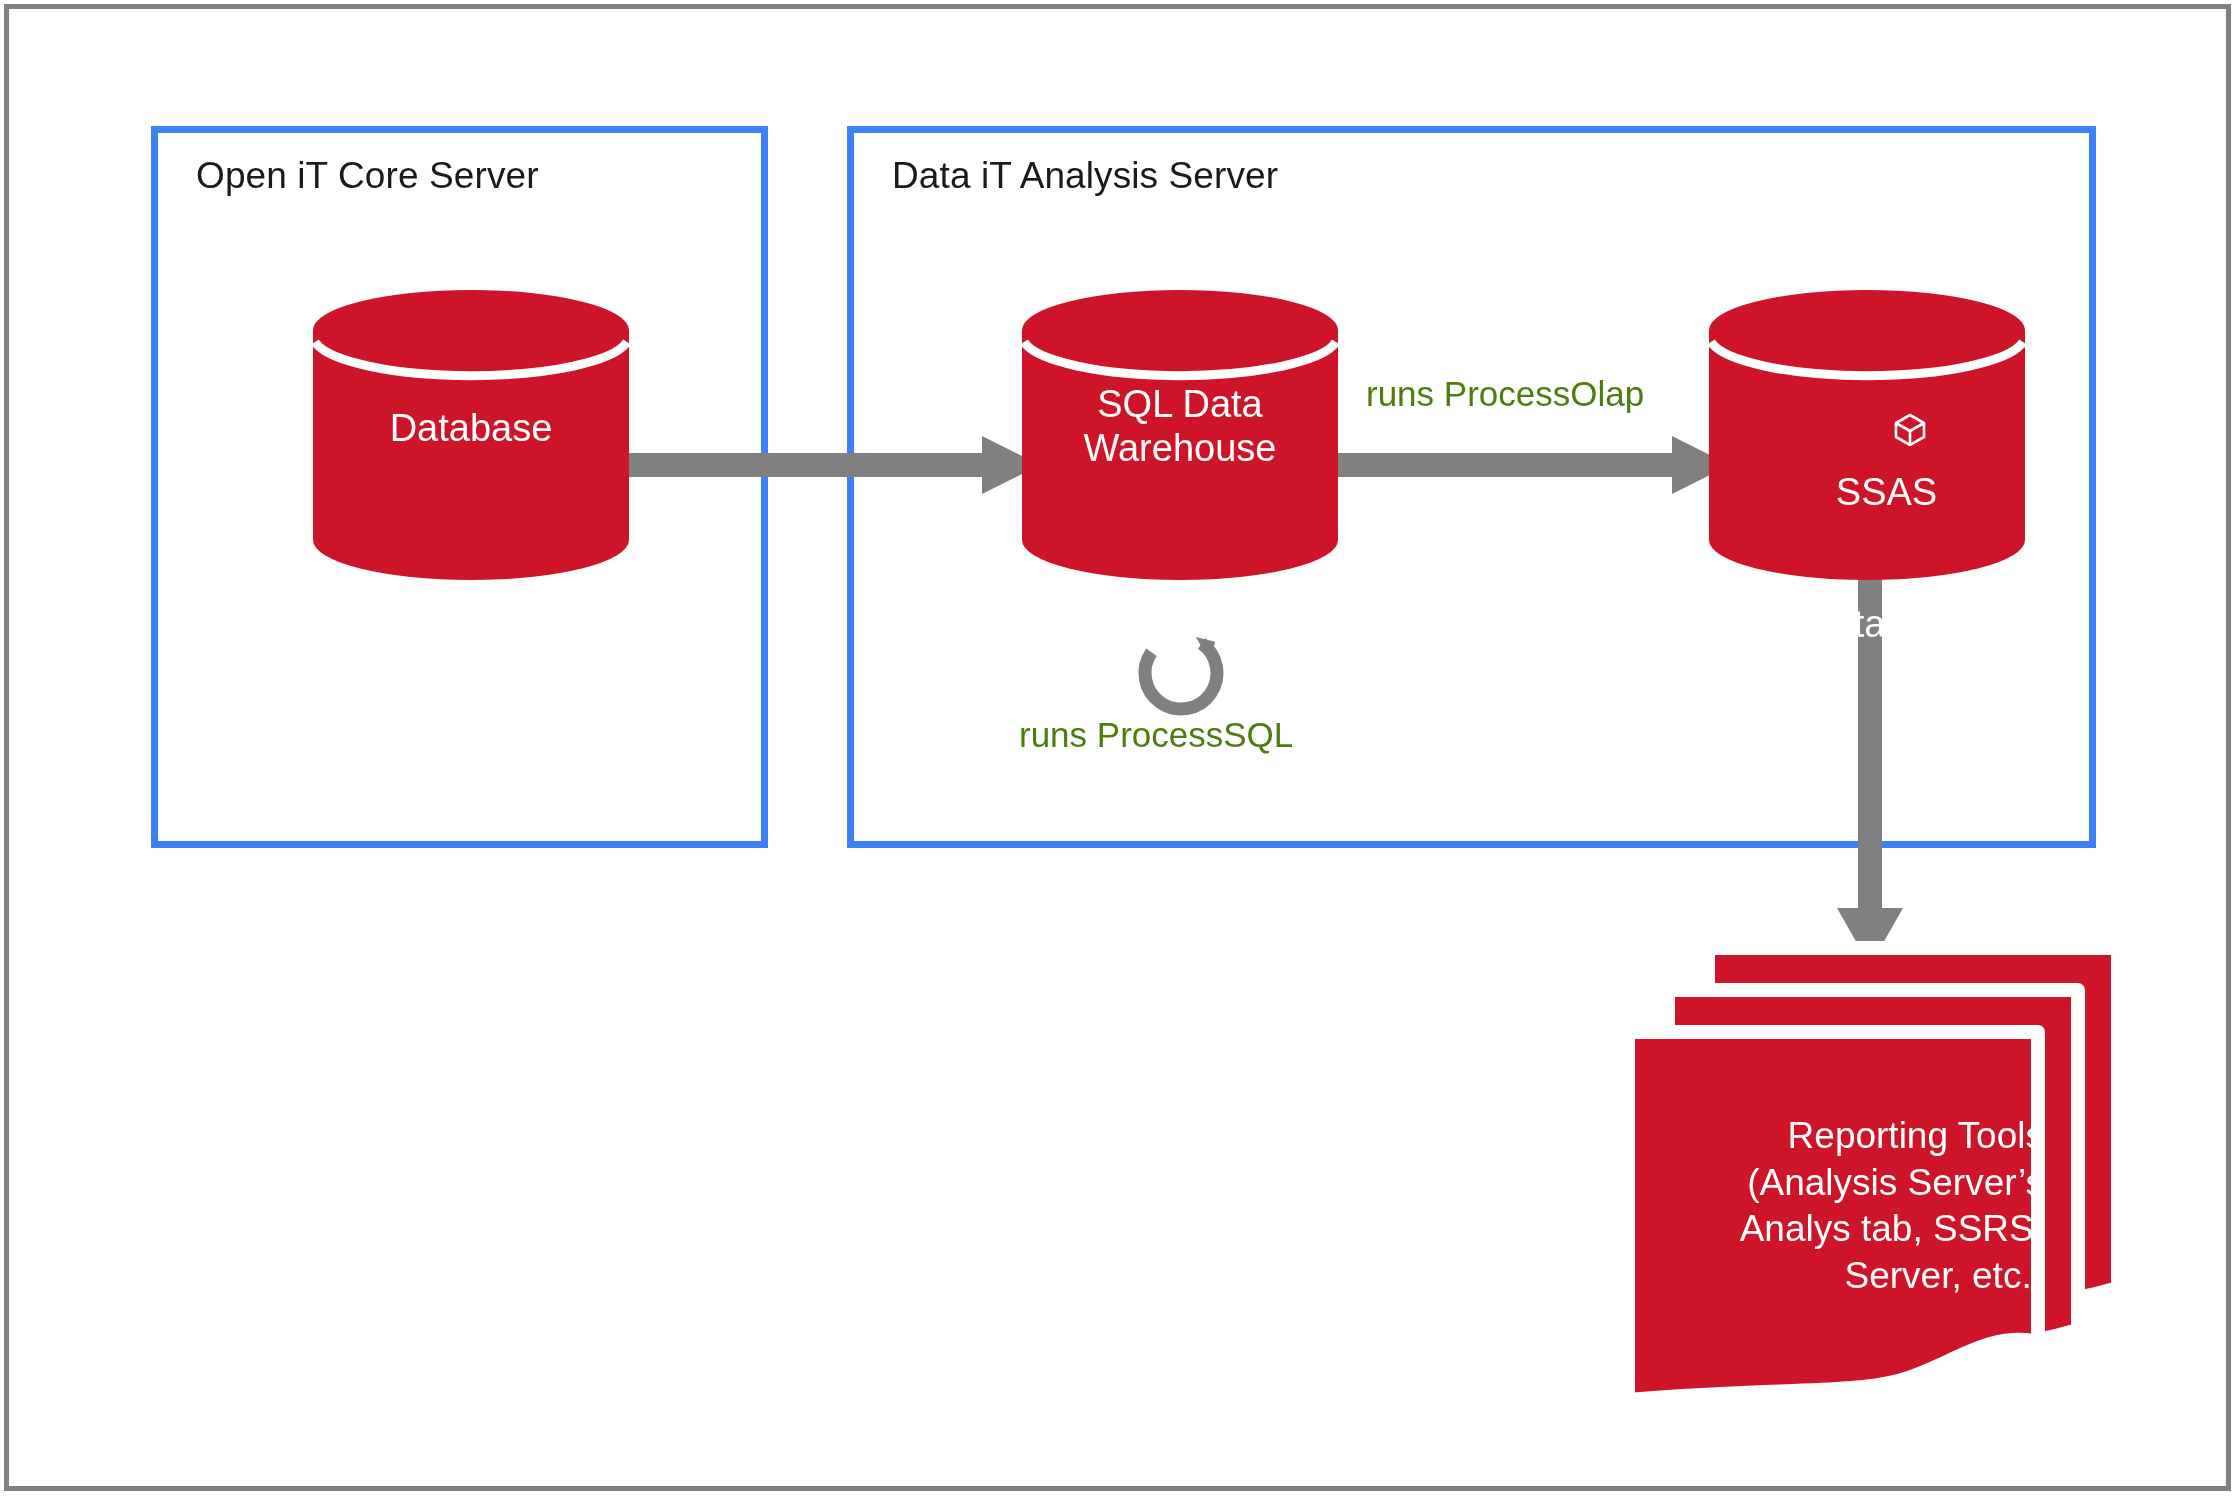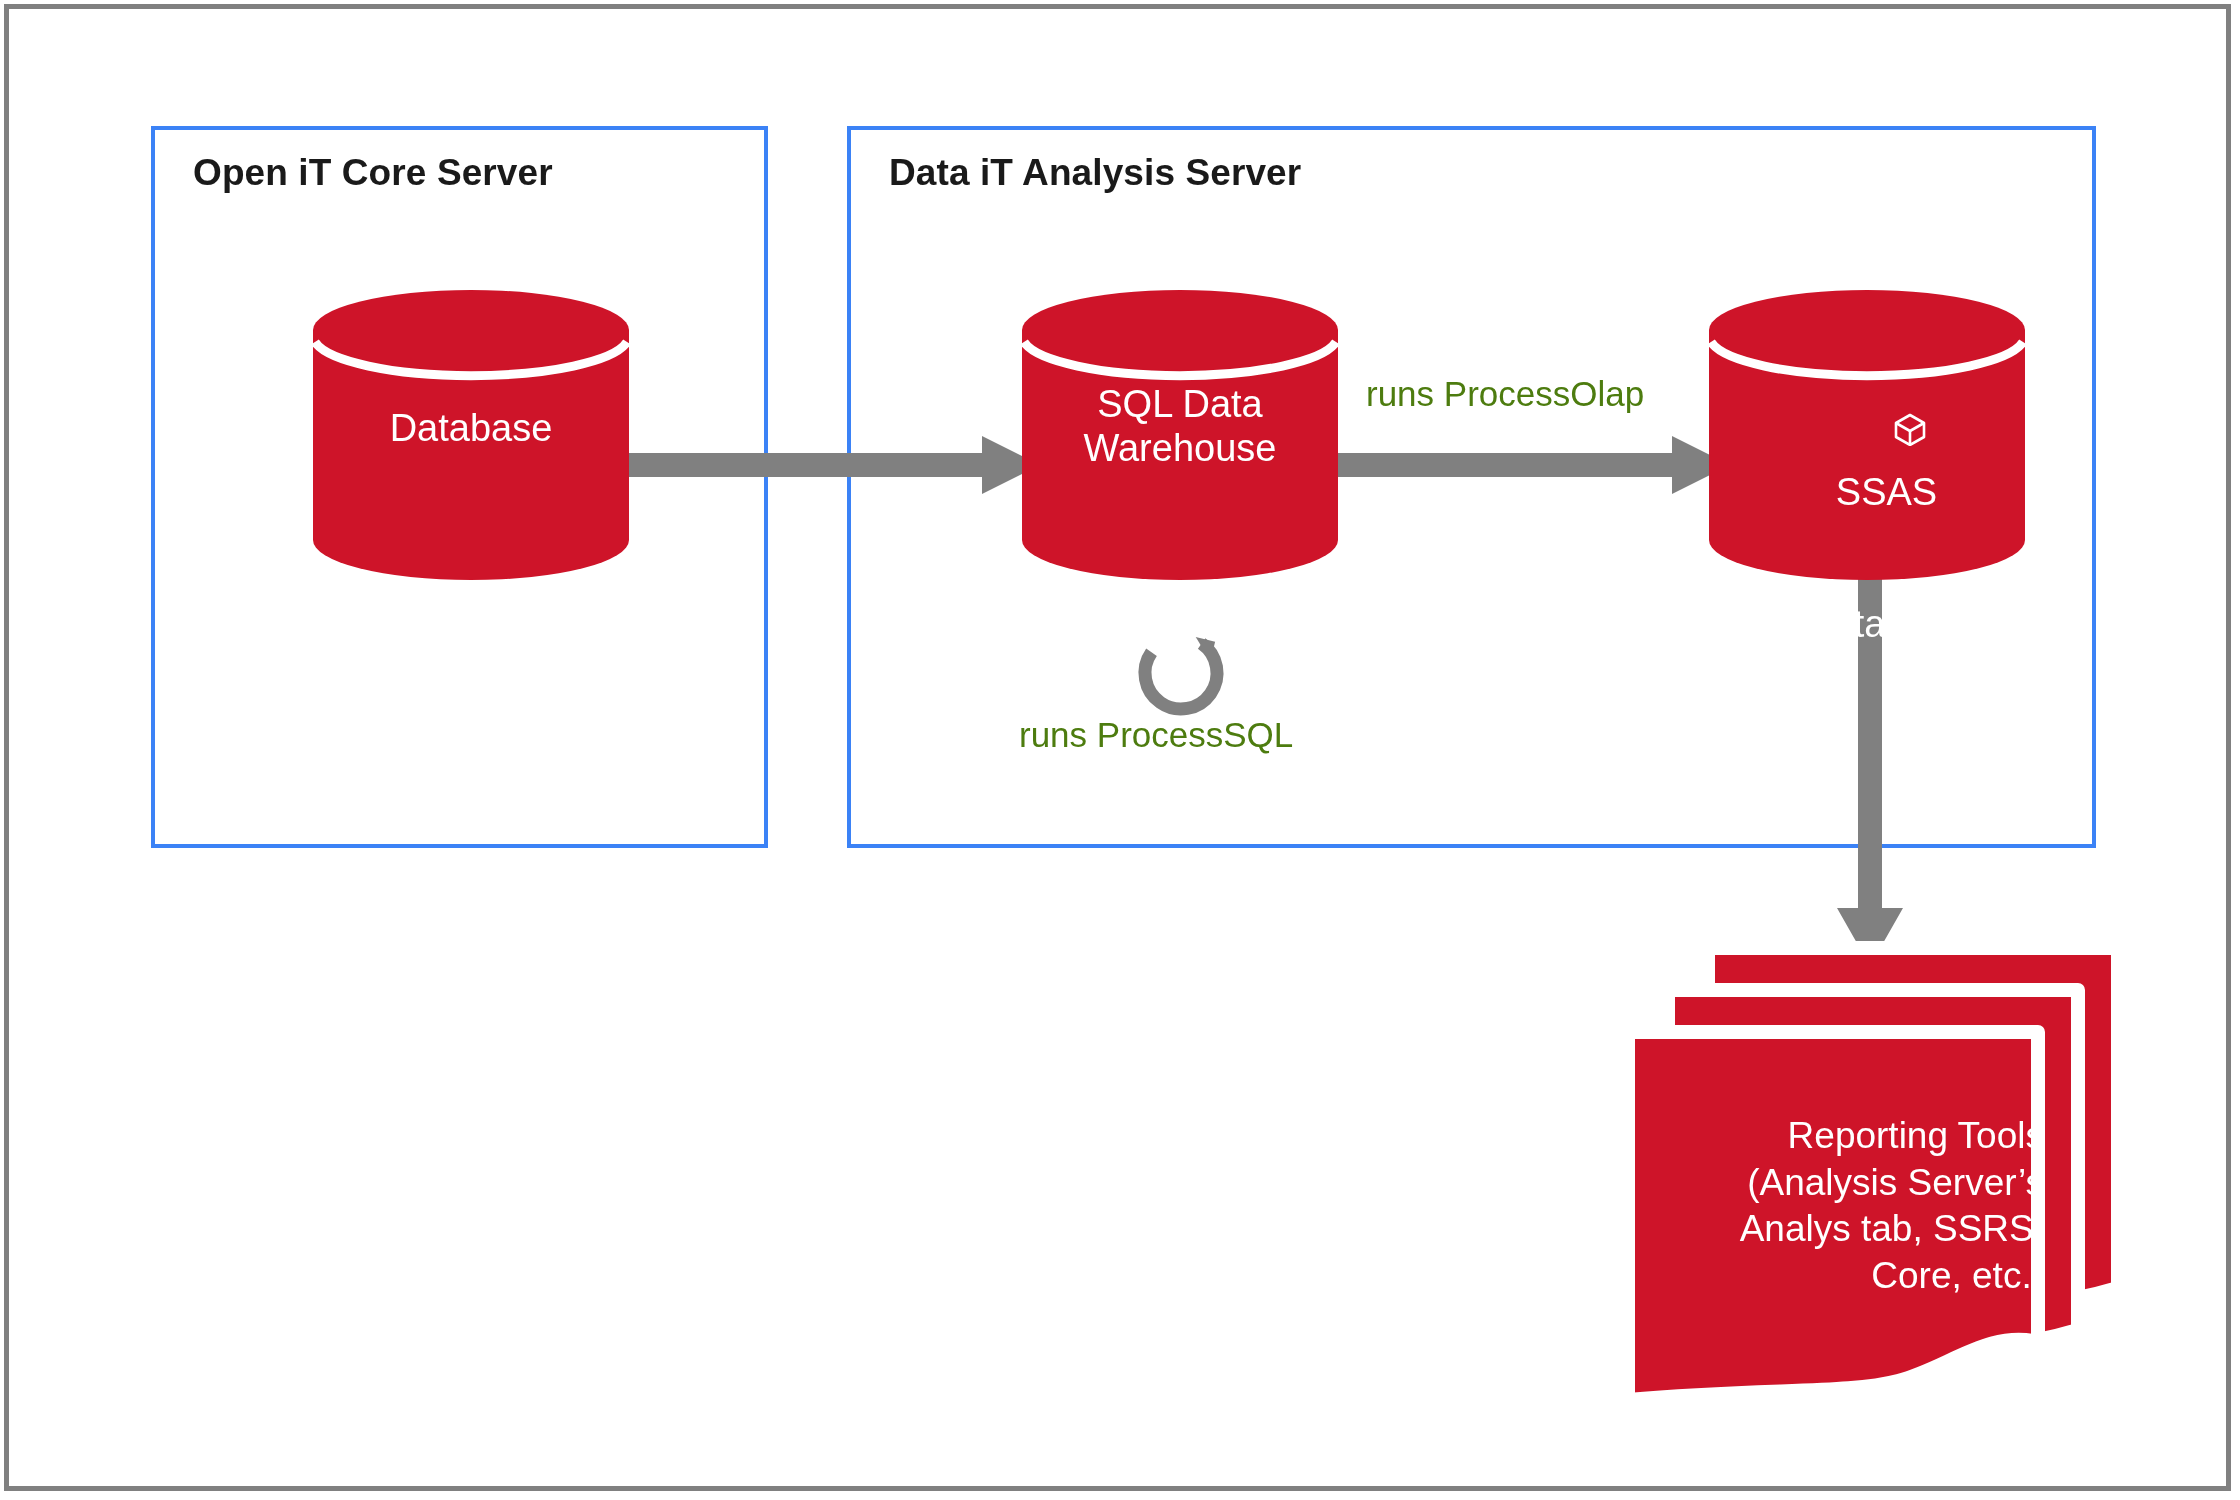--- a/index.html
+++ b/index.html
@@ -28,24 +28,23 @@
     width: 2227px;
     height: 1487px;
     border: 5px solid #808080;
     box-sizing: border-box;
     background: #ffffff;
   }
 
   
   .panel {
     position: absolute;
-    border: 4px solid #3b82f6;
+    border: 7px solid #3b82f6;
     box-sizing: border-box;
     background: transparent;
-    font-weight: bold;
   }
   .panel-core {
     left: 151px;
     top: 126px;
     width: 617px;
     height: 722px;
   }
   .panel-analysis {
     left: 847px;
     top: 126px;
@@ -234,17 +233,17 @@
       <g>
         <path d="M10,94 L420,94 L420,404
                  C370,392 330,430 280,443
                  C230,456 150,450 10,462 Z" fill="#CE1429" stroke="#ffffff" stroke-width="14" stroke-linejoin="round"></path>
       </g>
     </svg>
     <div class="doc-text">
       <span>Reporting Tools</span>
       <span>(Analysis Server’s</span>
       <span>Analys tab, SSRS,</span>
-      <span>Core, etc.)</span>
+      <span>Server, etc.)</span>
     </div>
   </div>
 
 </div>
 
 </body></html>

